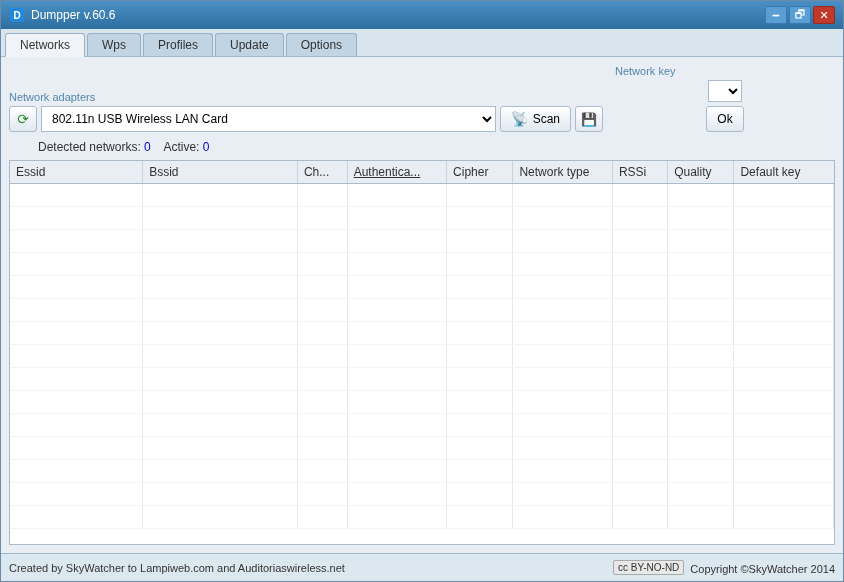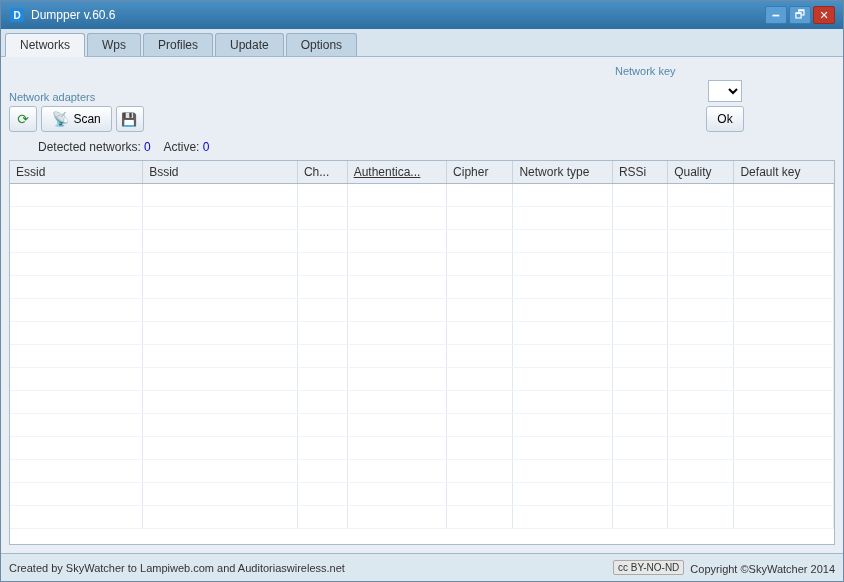--- a/index.html
+++ b/index.html
@@ -336,20 +336,22 @@
   <div class="main-content">
 
     <div class="top-controls">
 
       <div class="adapter-section">
         <div class="section-label">Network adapters</div>
         <div class="adapter-row">
           <button class="refresh-btn" title="Refresh">
             <span>⟳</span>
           </button>
+          <select class="adapter-select">
+          <option value="802.11n USB Wireless LAN Card">802.11n USB Wireless LAN Card</option></select>
           <button class="scan-btn">
             <span style="font-size:14px;">📡</span>
             <span>Scan</span>
           </button>
           <button class="export-btn" title="Export">
             <span>💾</span>
           </button>
         </div>
       </div>
 

